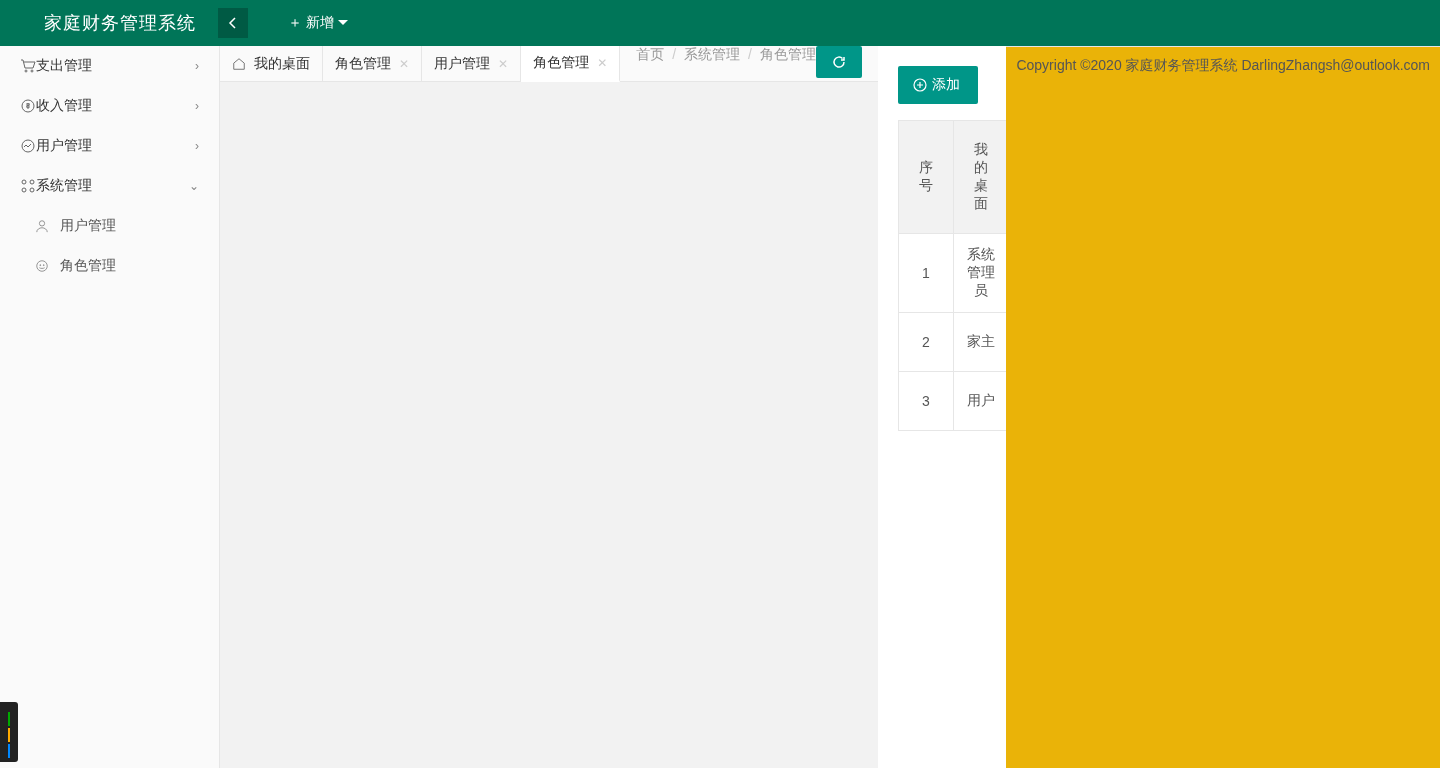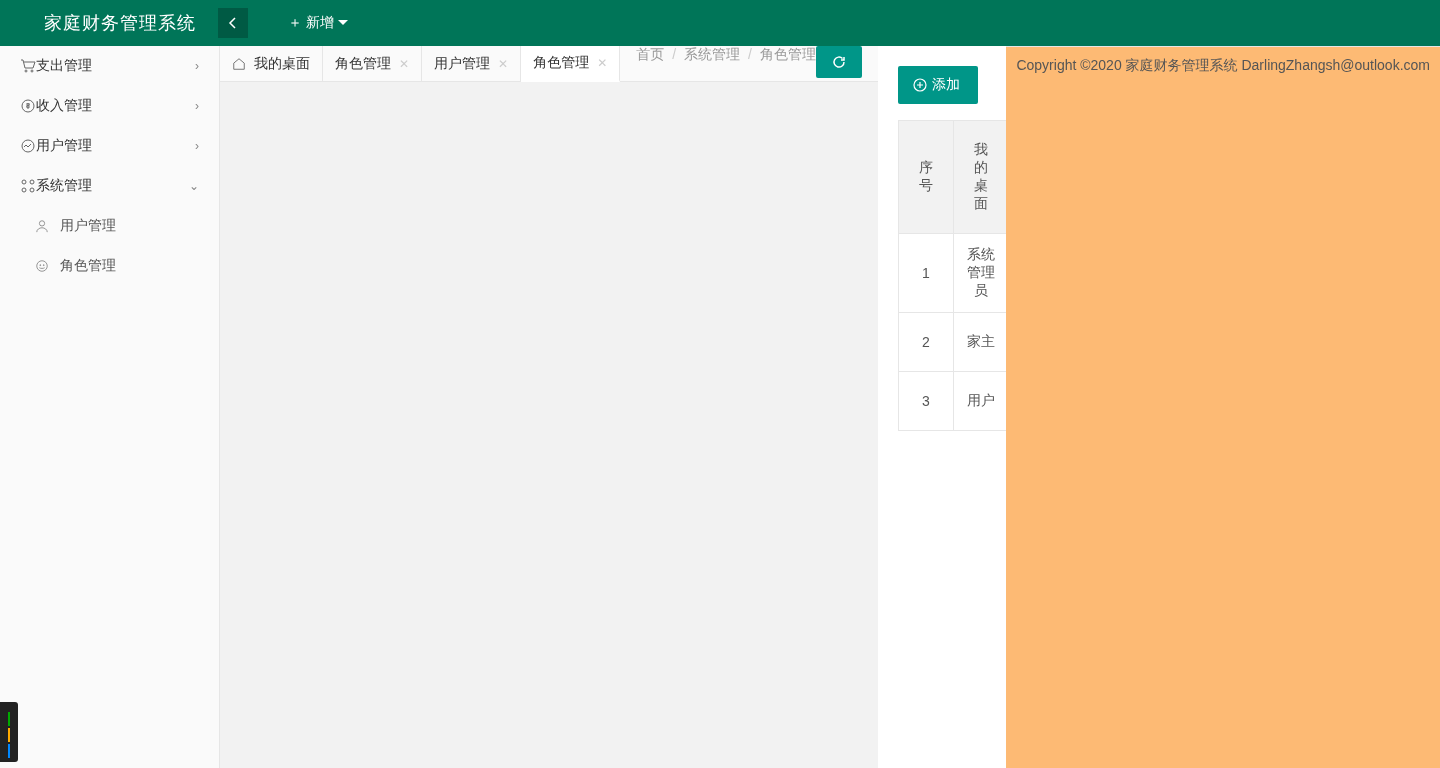--- a/index.html
+++ b/index.html
@@ -44,21 +44,21 @@
     .add-btn { height: 38px; padding: 0 18px 0 14px; background: #009688; color: #fff; border: none; border-radius: 2px; display: inline-flex; align-items: center; gap: 4px; cursor: pointer; font-size: 14px; }
     
     
     .table { width: 100%; border-collapse: collapse; margin-top: 16px; }
     .table th { background: #f2f2f2; padding: 20px; text-align: center; font-weight: 400; border: 1px solid #e6e6e6; color: #555; }
     .table td { padding: 12px; text-align: center; border: 1px solid #e6e6e6; color: #555; }
     .action-icon { cursor: pointer; margin: 0 4px; color: #555; display: inline-flex; }
     .action-icon.trash { color: #aaa; }
     
     
-    .footer { text-align: center; padding: 10px; color: #555; font-size: 14px; background: #fdba74; border-top: 1px solid #e6e6e6; }
+    .footer { text-align: center; padding: 10px; color: #555; font-size: 14px; background: #eab308; border-top: 1px solid #e6e6e6; }
     
     
     .devbar { position: fixed; left: 0; bottom: 6px; width: 18px; height: 60px; background: #222; border-radius: 0 3px 3px 0; display:flex; flex-direction:column; justify-content:flex-end; align-items:center; padding:4px 0; gap:2px;}
     .devbar span{ width:2px; height:14px; display:block;}
   </style>
 </head>
 <body>
 
 <div class="header">
   <div class="logo">家庭财务管理系统</div>

